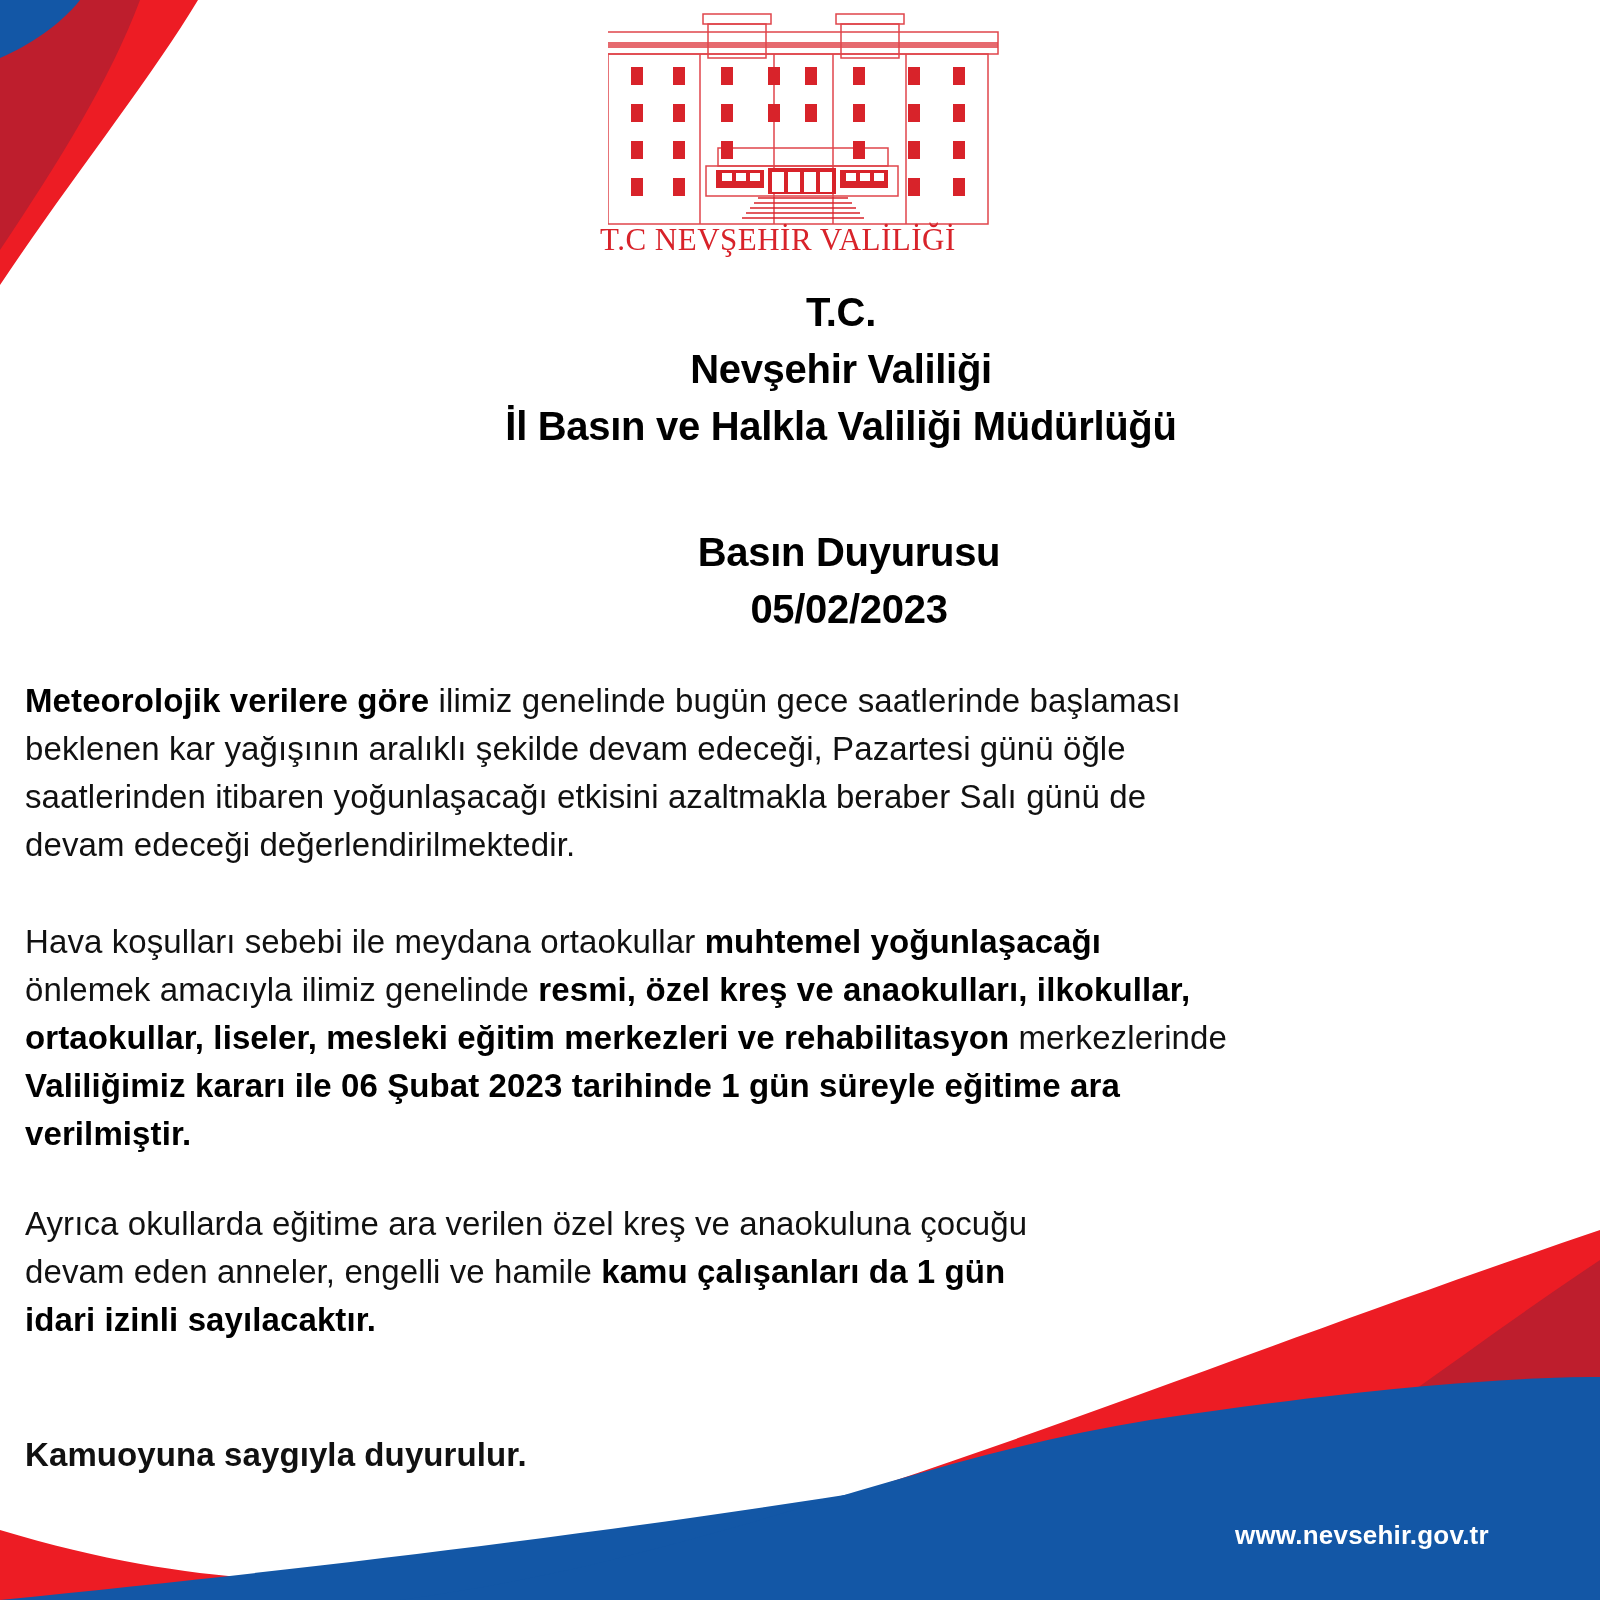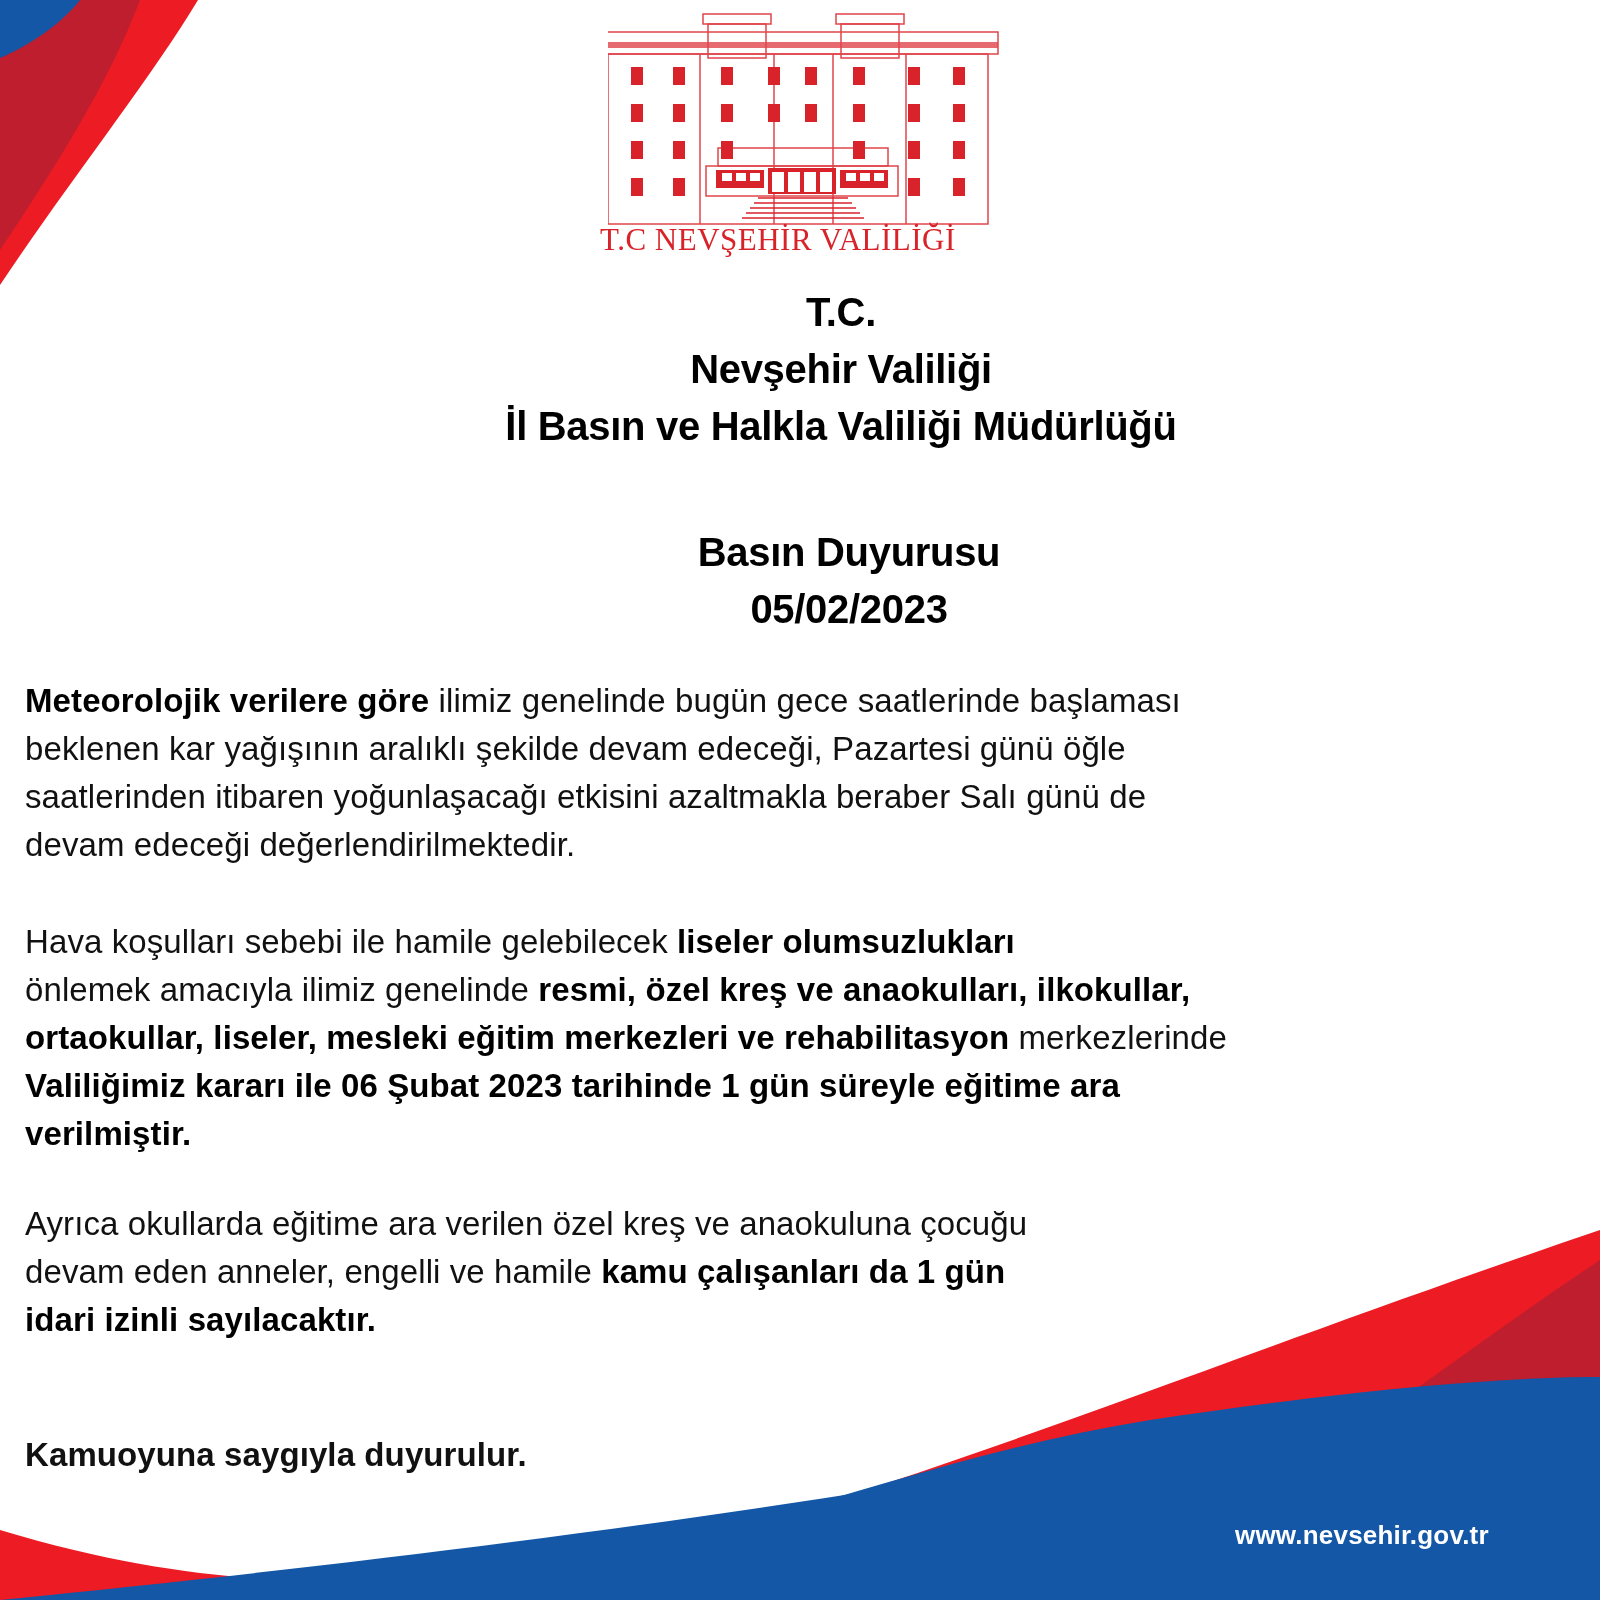--- a/index.html
+++ b/index.html
@@ -115,21 +115,21 @@
 <div class="header h2">
   <div>Basın Duyurusu</div>
   <div>05/02/2023</div>
 </div>
 
 <div class="para p1"><b>Meteorolojik verilere göre</b><span> ilimiz genelinde bugün gece saatlerinde başlaması
 beklenen kar yağışının aralıklı şekilde devam edeceği, Pazartesi günü öğle
 saatlerinden itibaren yoğunlaşacağı etkisini azaltmakla beraber Salı günü de
 devam edeceği değerlendirilmektedir.</span></div>
 
-<div class="para p2"><span>Hava koşulları sebebi ile hamile gelebilecek </span><b>liseler olumsuzlukları</b><span>
+<div class="para p2"><span>Hava koşulları sebebi ile meydana ortaokullar </span><b>muhtemel yoğunlaşacağı</b><span>
 önlemek amacıyla ilimiz genelinde </span><b>resmi, özel kreş ve anaokulları, ilkokullar,
 ortaokullar, liseler, mesleki eğitim merkezleri ve rehabilitasyon</b><span> merkezlerinde
 </span><b>Valiliğimiz kararı ile 06 Şubat 2023 tarihinde 1 gün süreyle eğitime ara
 verilmiştir.</b></div>
 
 <div class="para p3"><span>Ayrıca okullarda eğitime ara verilen özel kreş ve anaokuluna çocuğu
 devam eden anneler, engelli ve hamile </span><b>kamu çalışanları da 1 gün
 idari izinli sayılacaktır.</b></div>
 
 <div class="para p4">Kamuoyuna saygıyla duyurulur.</div>

